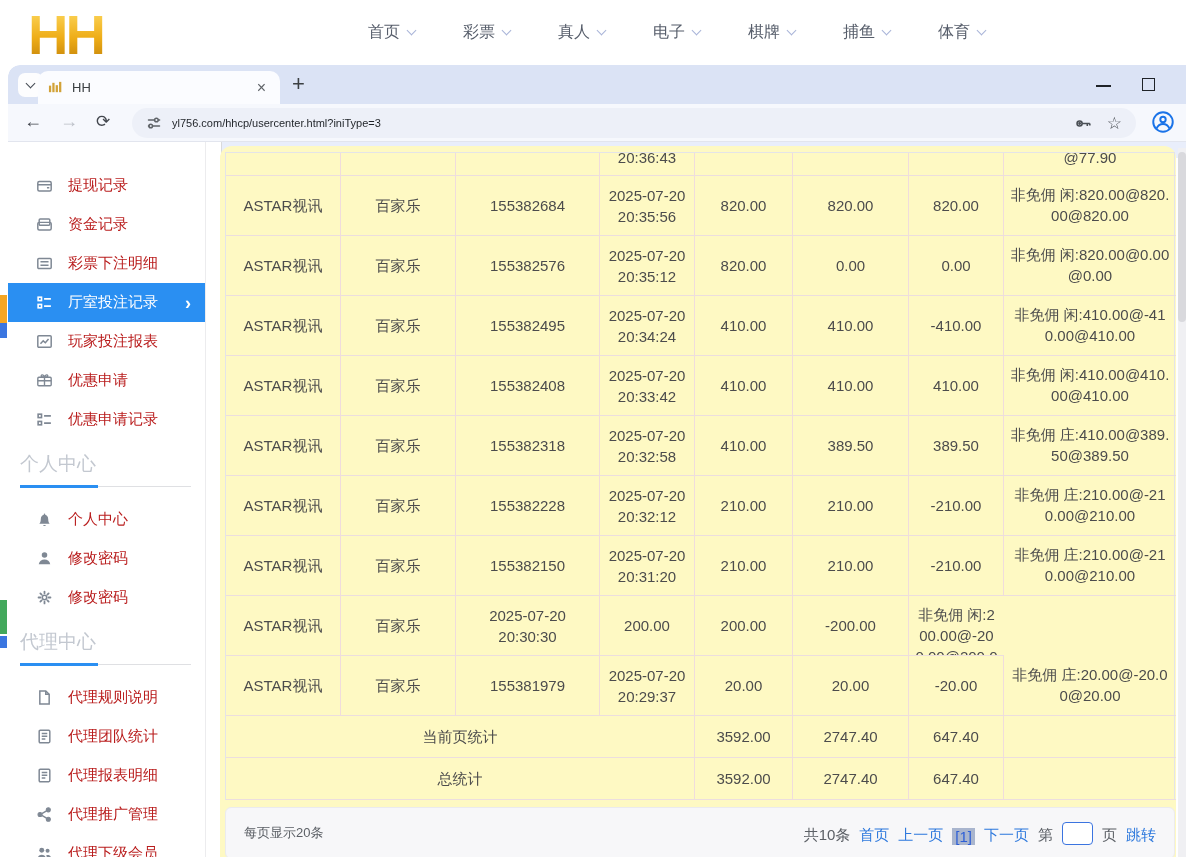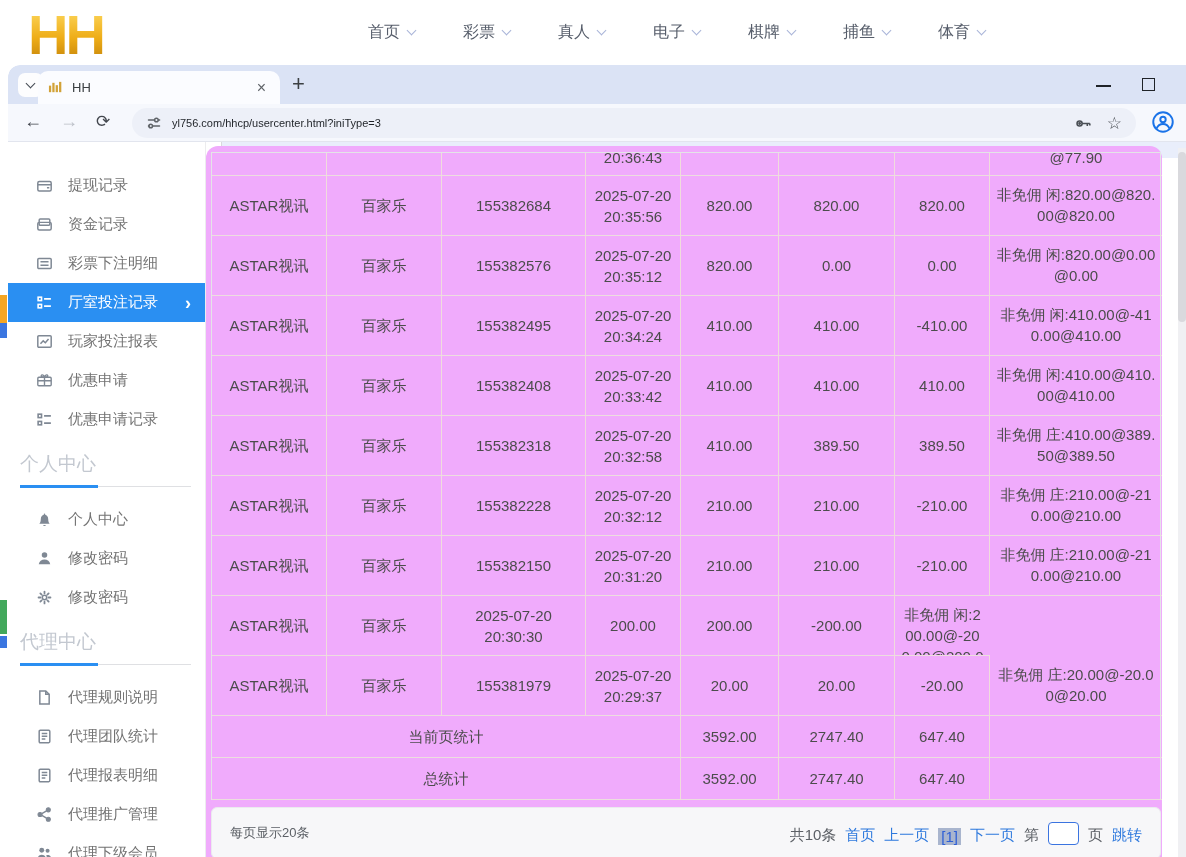--- a/index.html
+++ b/index.html
@@ -44,35 +44,35 @@
   .omnibox { position:absolute; left:124px; top:4px; width:1004px; height:30px; background:#edf0f8;
     border-radius:15px; display:flex; align-items:center; padding:0 14px; cursor:text; }
   .url-text { font-size:11px; color:#1f2328; margin-left:10px; flex:1; }
   .star { font-size:17px; color:#4a4f55; margin-left:14px; cursor:pointer; }
   .profile-btn { position:absolute; left:1142px; top:5px; cursor:pointer; }
 
   
   .content { position:absolute; left:0; top:77px; width:1178px; height:715px; background:#fff; }
   .sidebar { position:absolute; left:0; top:0; width:198px; height:715px; background:#fff;
     border-right:1px solid #ececee; padding-top:24px; }
-  .side-item { height:39px; display:flex; align-items:center; padding:0 14px 0 28px; cursor:pointer; color:#737373; }
+  .side-item { height:39px; display:flex; align-items:center; padding:0 14px 0 28px; cursor:pointer; color:#b91c1c; }
   .sicon { width:17px; height:17px; color:#7f8894; display:inline-flex; }
   .sicon svg { width:100%; height:100%; }
   .slabel { font-size:15px; margin-left:15px; flex:1; }
   .side-item.active { background:#2a8ff2; color:#fff; }
   .side-item.active .sicon { color:#fff; }
   .sarrow { color:#fff; font-size:18px; font-weight:bold; line-height:14px; }
   .side-header { font-size:19px; color:#c3c8d0; padding:12px 0 0 12px; }
   .side-rule { position:relative; height:3px; margin:8px 14px 12px 12px; }
   .side-rule::after { content:''; position:absolute; left:0; right:0; top:1px; height:1px; background:#dfe0e3; }
   .side-rule::before { content:''; position:absolute; left:0; top:0; width:78px; height:3px; background:#2a8ff2; z-index:1; }
 
   .vrule { position:absolute; left:213px; top:0; bottom:0; width:1px; background:#d8d9dc; }
   .main-band { position:absolute; left:214px; top:0; width:964px; height:16px; background:#e9eefb; }
-  .main-card { position:absolute; left:198px; top:4px; width:956px; height:711px; background:#f0abfc; border-radius:12px 12px 0 0; }
+  .main-card { position:absolute; left:212px; top:4px; width:956px; height:711px; background:#fef9c3; border-radius:12px 12px 0 0; }
   .scroll-track { position:absolute; left:1170px; top:6px; width:8px; bottom:0; background:#f0f0f3; }
   .scroll-thumb { position:absolute; left:0; top:4px; width:8px; height:170px; background:#d9d9dd; border-radius:4px; }
 
   
   .btable { margin:6px 0 0 5px; width:950px; border:1px solid #e4e4e7; border-bottom:none; }
   .trow { display:grid; grid-template-columns:115px 115px 144px 95px 98px 116px 95px 172px; height:60px; }
   .td { border-right:1px solid #f0dcdc; border-bottom:1px solid #ecdede; display:flex; flex-direction:column;
     align-items:center; justify-content:center; text-align:center; font-size:15px; color:#4c4c4c; line-height:21px;
     overflow:hidden; padding:0 4px; }
   .td:last-child { border-right:none; }

